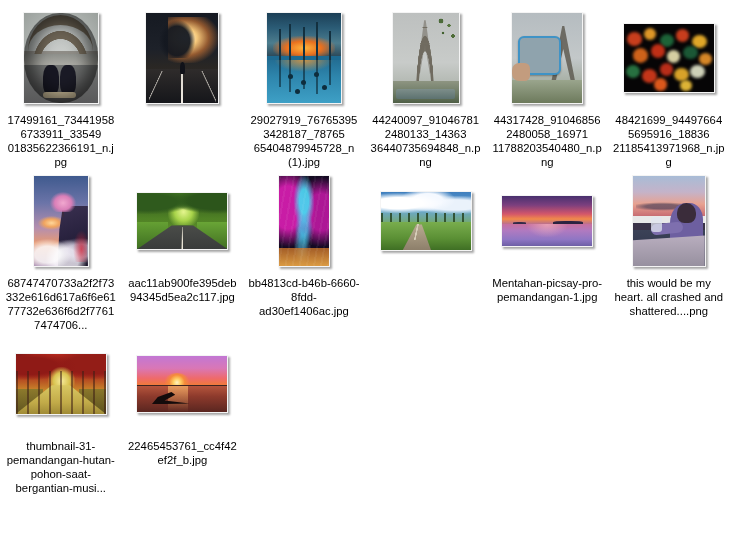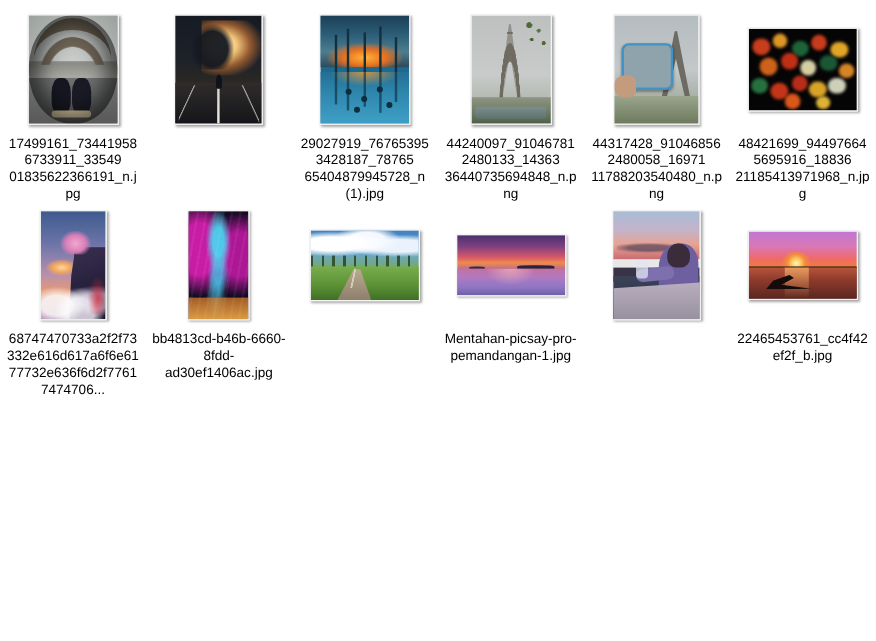--- a/index.html
+++ b/index.html
@@ -391,20 +391,35 @@
             <i class="trunk"></i>
             <i class="canopy"></i>
             <i class="clouds"></i>
             <i class="red"></i>
           </div>
       </div>
     </div>
     <div class="label">68747470733a2f2f73332e616d617a6f6e6177732e636f6d2f77617474706...</div>
   </div>
 
+  <div class="tile">
+    <div class="thumb-slot">
+      <div class="thumb" style="width:92px;height:58px">
+        <div class="art t8">
+            <i class="glow"></i>
+            <i class="canopy"></i>
+            <i class="grassL"></i>
+            <i class="grassR"></i>
+            <i class="road"></i>
+            <i class="line"></i>
+          </div>
+      </div>
+    </div>
+    <div class="label words">aac11ab900fe395deb94345d5ea2c117.jpg</div>
+  </div>
 
   <div class="tile">
     <div class="thumb-slot">
       <div class="thumb" style="width:52px;height:92px">
         <div class="art t9">
             <i class="mag"></i>
             <i class="cy"></i>
             <i class="floor"></i>
             <i class="streak"></i>
           </div>
@@ -452,22 +467,38 @@
             <i class="land"></i>
             <i class="floor"></i>
             <i class="person"></i>
             <i class="hair"></i>
             <i class="ledge"></i>
             <i class="arm"></i>
             <i class="glass"></i>
           </div>
       </div>
     </div>
-  </div>
-
+    <div class="label words">this would be my heart. all crashed and shattered....png</div>
+  </div>
+
+  <div class="tile">
+    <div class="thumb-slot">
+      <div class="thumb" style="width:92px;height:62px">
+        <div class="art t15">
+            <i class="canopy"></i>
+            <i class="glow"></i>
+            <i class="grassL"></i>
+            <i class="grassR"></i>
+            <i class="road"></i>
+            <i class="trunks"></i>
+          </div>
+      </div>
+    </div>
+    <div class="label words">thumbnail-31-pemandangan-hutan-pohon-saat-bergantian-musi...</div>
+  </div>
 
   <div class="tile">
     <div class="thumb-slot">
       <div class="thumb" style="width:92px;height:58px">
         <div class="art t16">
             <i class="sun"></i>
             <i class="horizon"></i>
             <i class="sea"></i>
             <i class="shimmer"></i>
             <i class="boat"></i>

